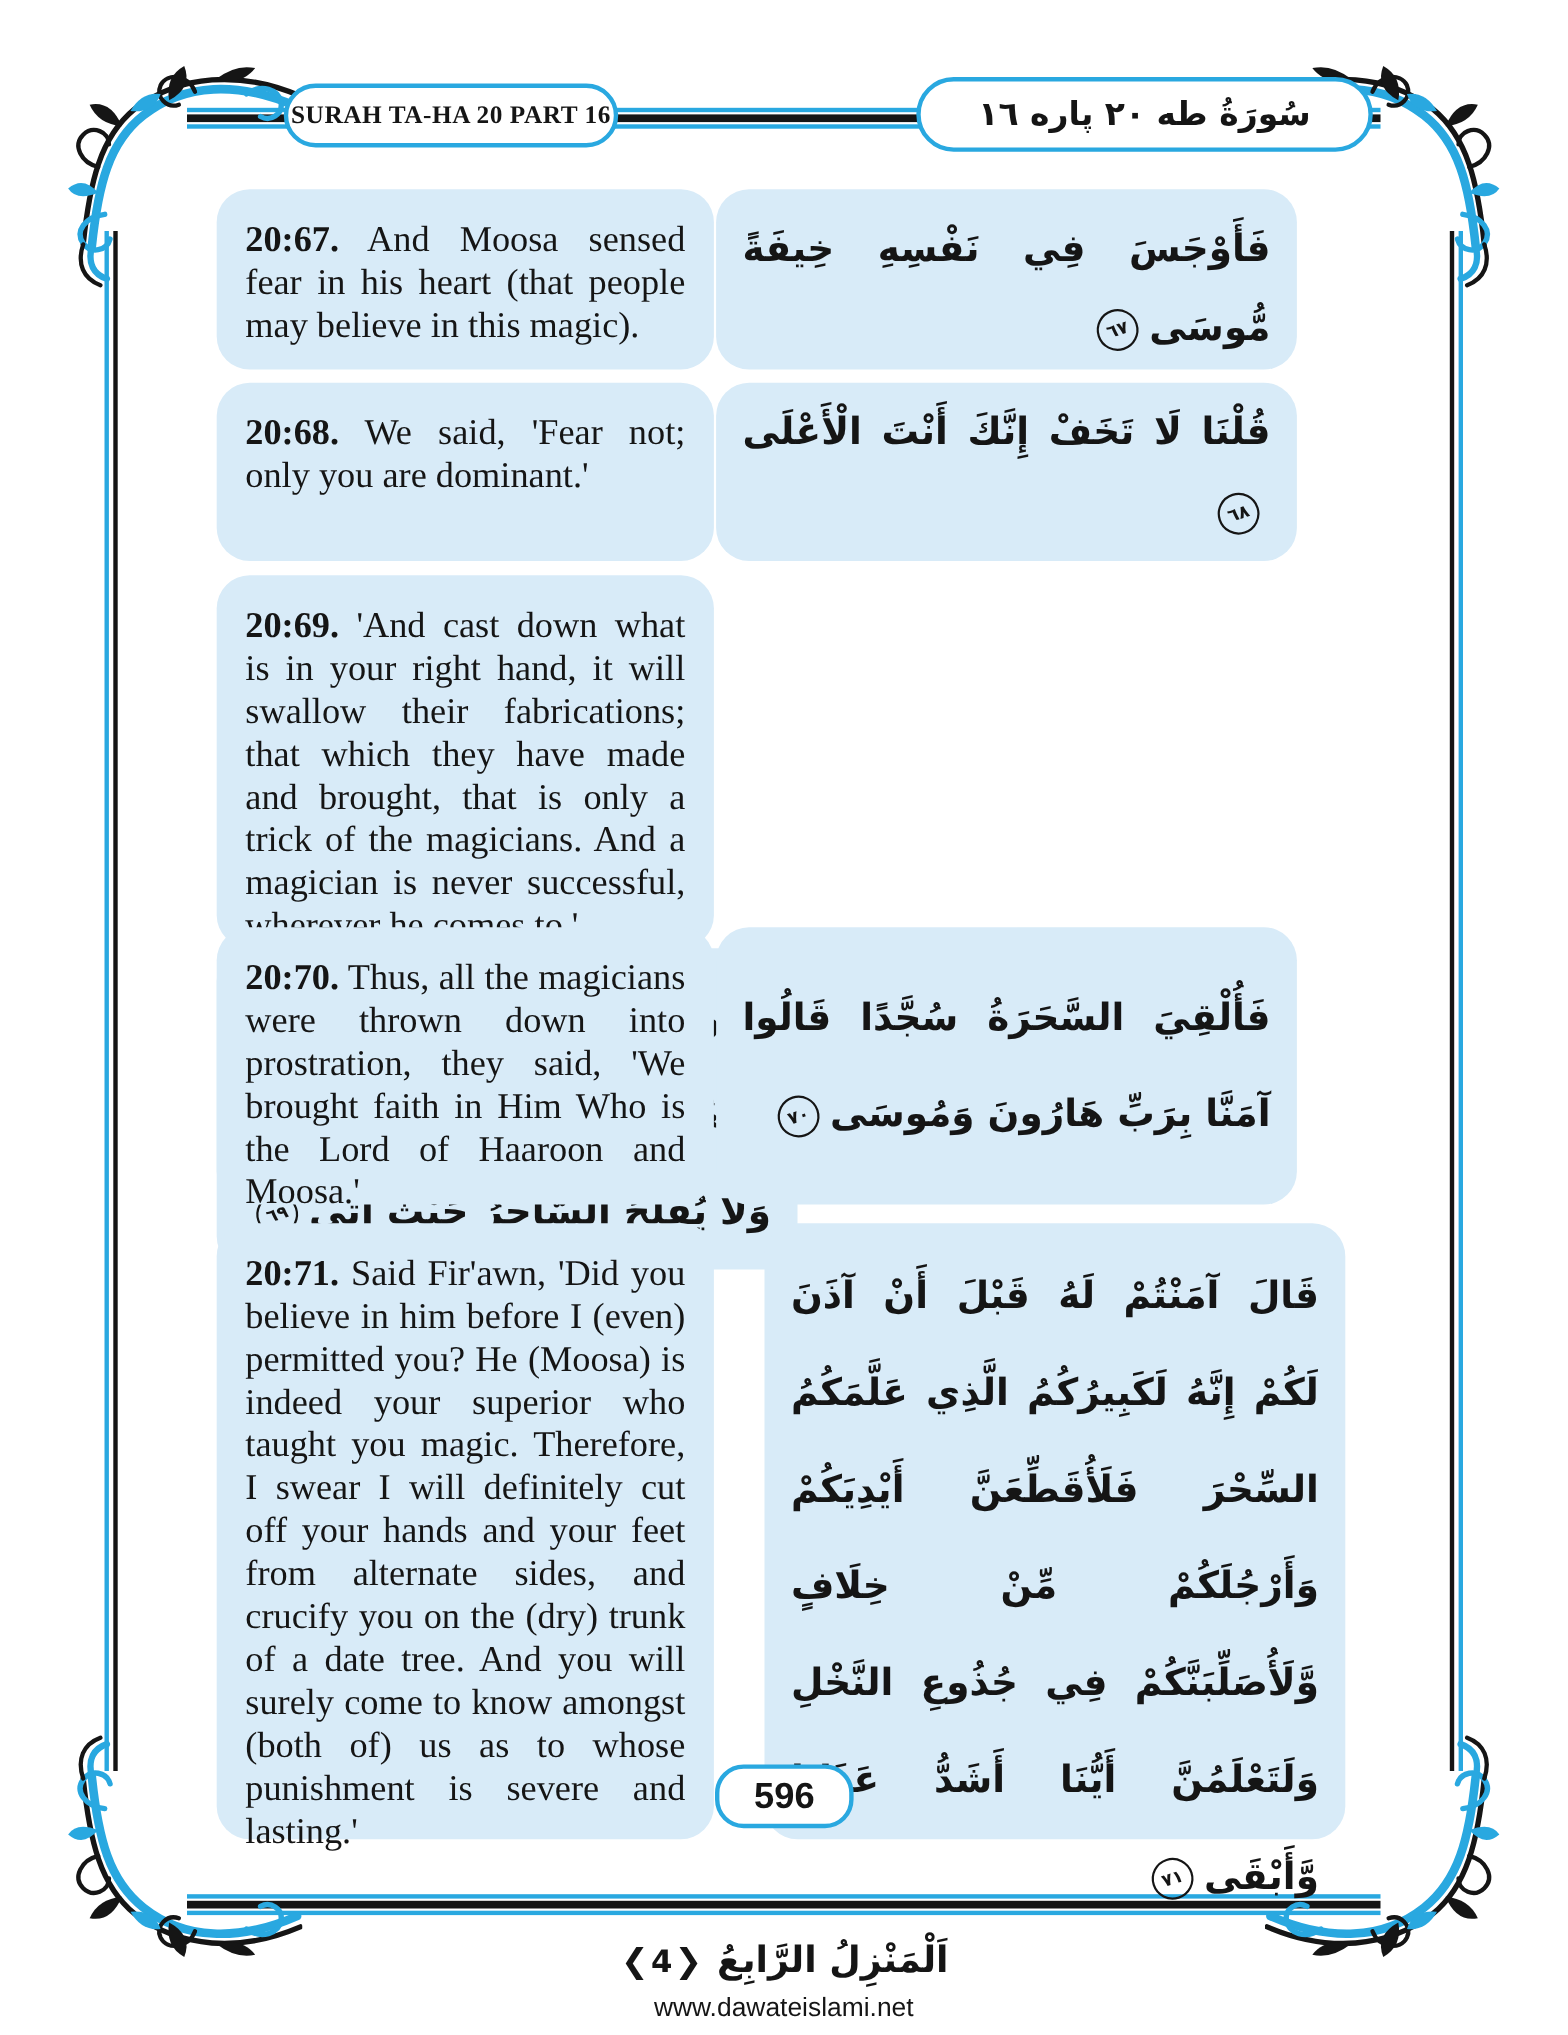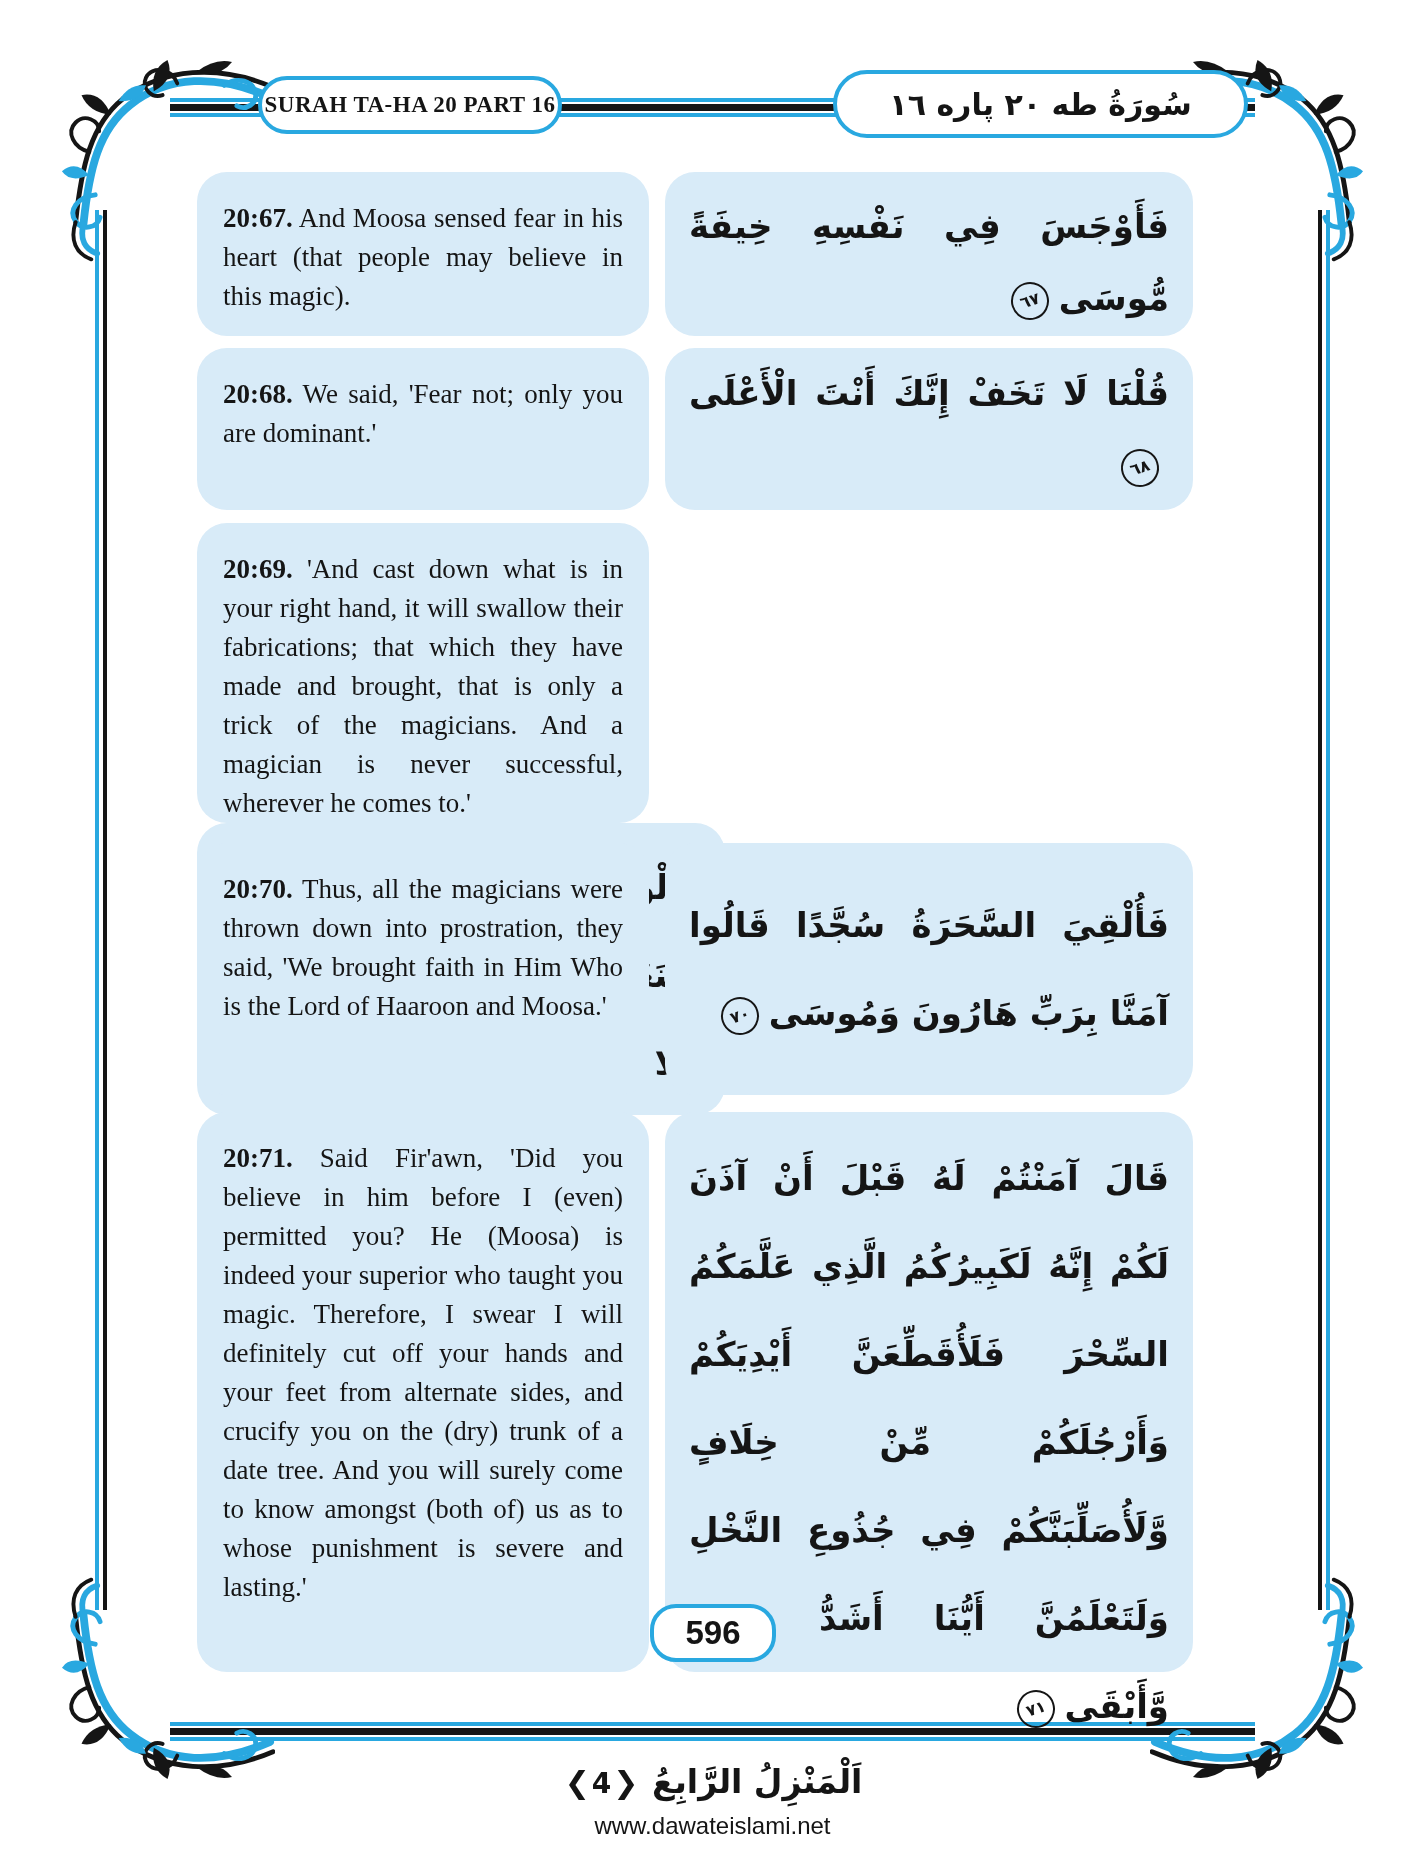--- a/index.html
+++ b/index.html
@@ -45,43 +45,43 @@
   .pill-surah-en span{font-weight:bold;font-size:23px;letter-spacing:.5px;white-space:nowrap;}
   .pill-surah-ar{left:833px;top:70px;width:415px;height:68px;}
   .pill-surah-ar span{direction:rtl;font-family:"DejaVu Sans",sans-serif;font-weight:bold;font-size:30px;white-space:nowrap;}
   .pill-pageno{left:650px;top:1604px;width:126px;height:58px;border-radius:26px;}
   .pill-pageno span{font-family:"Liberation Sans",sans-serif;font-weight:bold;font-size:33px;}
 
   
   .row{position:absolute;left:197px;width:1064px;display:flex;}
   .cell{box-sizing:border-box;border-radius:30px;background:#d8ebf8;}
   .cell.en{
-    width:452px;margin-right:16px;
+    width:452px;margin-right:2px;
     padding:27px 26px 0 26px;
-    font-size:27px;line-height:39px;
+    font-size:33px;line-height:39px;
     text-align:justify;
   }
   .cell.en b{font-weight:bold;}
   .cell.ar{
     width:528px;
     padding:8px 24px;
     display:flex;flex-direction:column;
     direction:rtl;
     font-family:"DejaVu Sans",sans-serif;
     font-weight:bold;
   }
   .cell.ar p{
     margin:0;width:100%;
     text-align:justify;
   }
   .r1{top:172px;height:164px;}
   .r2{top:348px;height:162px;}
   .r3{top:523px;height:302px;flex-direction:column;}
   .r4{top:843px;height:252px;border-radius:21px;}
-  .r5{top:1112px;height:560px;}
+  .r5{top:1112px;height:560px;gap:44px;}
   .r1 .cell.ar{justify-content:flex-start;padding-top:18px;}
   .r2 .cell.ar{justify-content:center;}
   .r3 .cell.ar{justify-content:flex-start;padding-top:20px;}
   .r4 .cell.ar{justify-content:center;}
   .r5 .cell.ar{justify-content:flex-start;padding-top:22px;}
   .r1 .cell.ar p,.r2 .cell.ar p{font-size:34px;line-height:72px;text-align-last:justify;-moz-text-align-last:justify;}
   .r3 .cell.ar p,.r4 .cell.ar p,.r5 .cell.ar p{font-size:34px;line-height:88px;}
 
   .aya-marker{
     display:inline-flex;align-items:center;justify-content:center;

